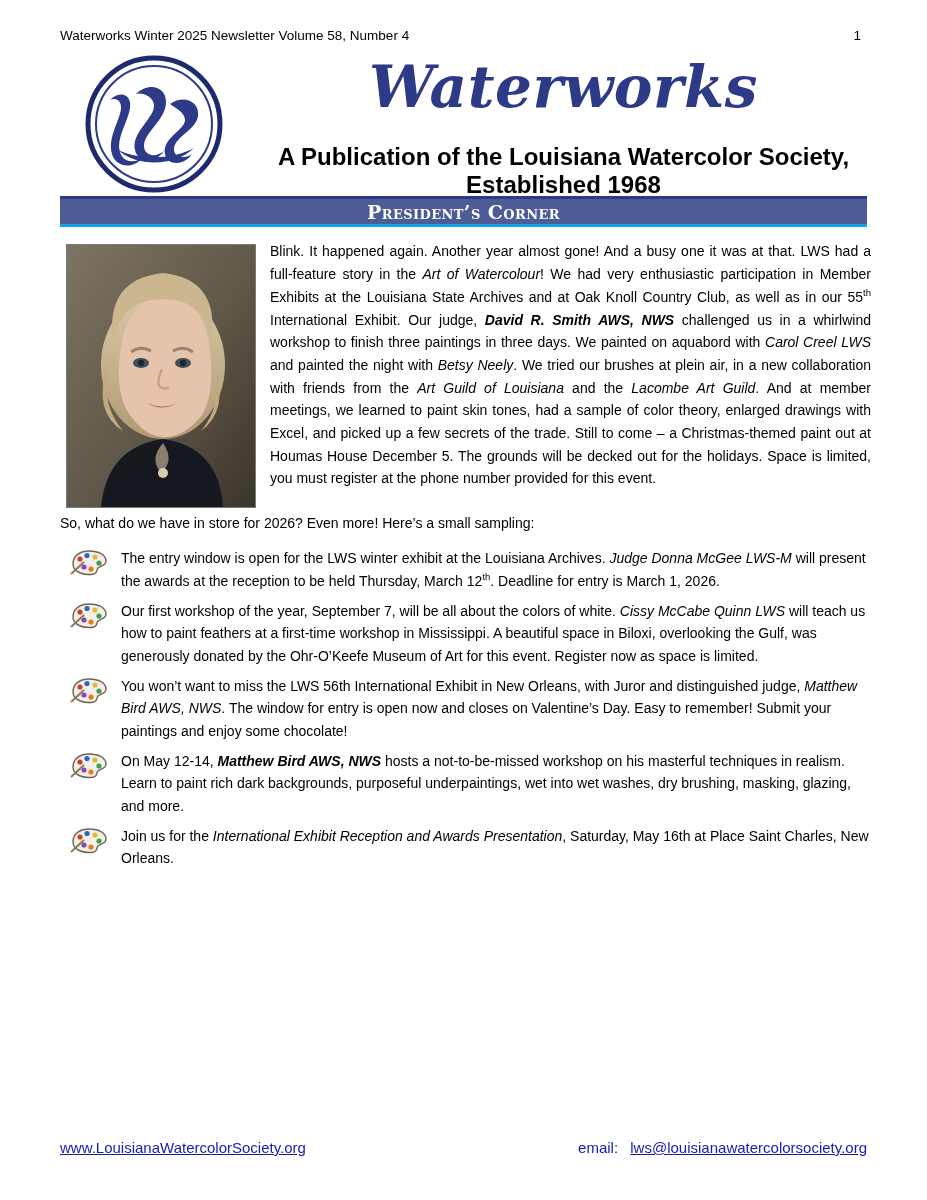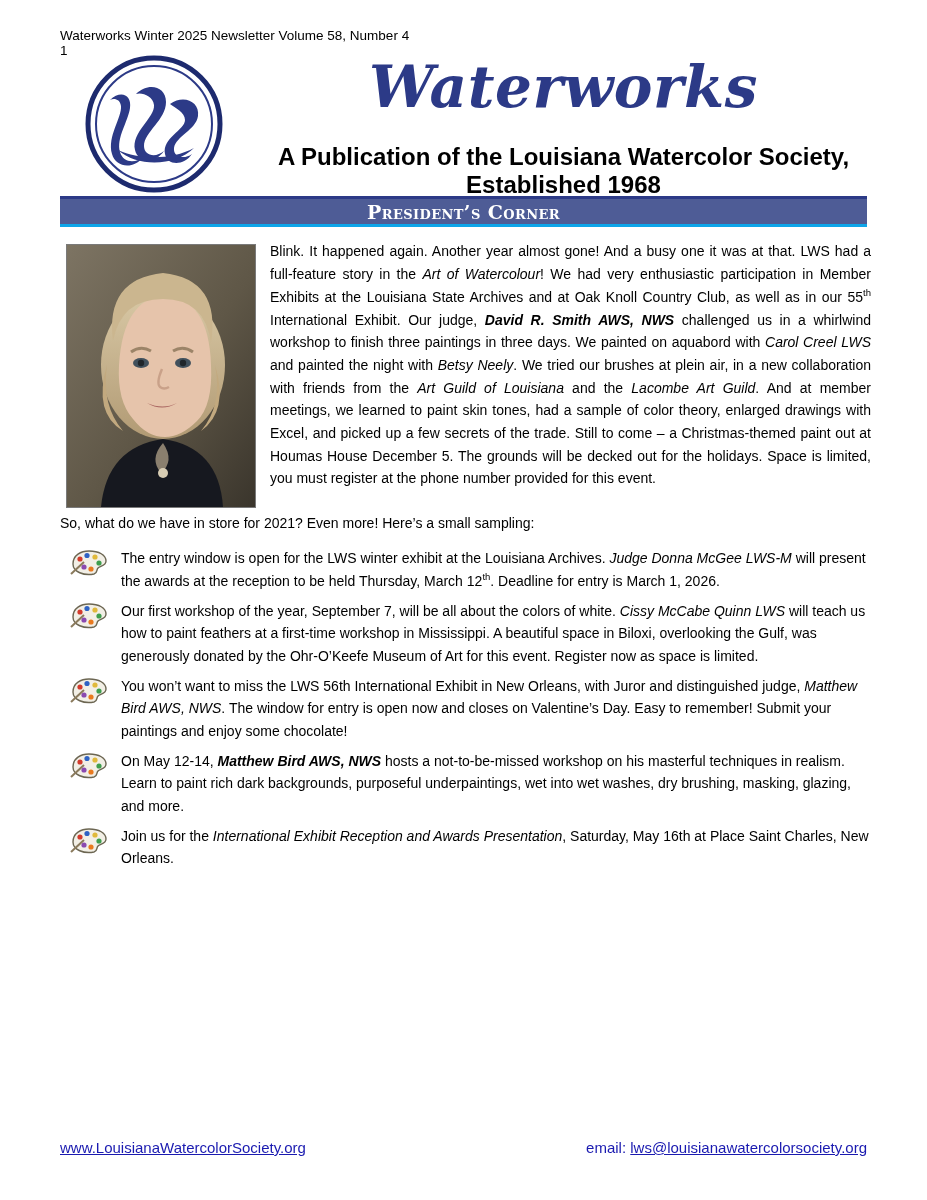--- a/index.html
+++ b/index.html
@@ -27,21 +27,20 @@
   .runhead {
     position: absolute;
     top: 28px;
     left: 60px;
     right: 60px;
     display: flex;
     justify-content: space-between;
     align-items: baseline;
     font-size: 13.5px;
     color: #000;
-    flex-direction: column;
   }
   .runhead .pageno {
     padding-right: 6px;
   }
 
   
   .masthead {
     position: absolute;
     top: 52px;
     left: 60px;
@@ -181,21 +180,21 @@
     font-size: 15px;
   }
   .footer a {
     color: #1a1ab0;
     text-decoration: underline;
   }
   .footer .email {
     color: #1a1ab0;
     text-decoration: none;
   }
-  .footer .email u { text-decoration: underline; }
+  .footer .email u { text-decoration: underline; margin-left: 8px; }
 </style>
 </head>
 <body>
 
 <div class="page">
 
   <div class="runhead">
     <span>Waterworks Winter 2025 Newsletter Volume 58, Number 4</span>
     <span class="pageno">1</span>
   </div>
@@ -255,21 +254,21 @@
         <path d="M40 120 q-6 40 16 66 q-30 -18 -16 -66z" fill="#c2a97f"></path>
         <path d="M148 120 q8 40 -14 66 q28 -20 14 -66z" fill="#c2a97f"></path>
         <path d="M34 262 q6 -60 62 -68 q56 8 60 68z" fill="#16181f"></path>
         <path d="M96 198 q-14 16 -2 30 q14 -12 2 -30z" fill="#c9b79a" opacity="0.65"></path>
         <circle cx="96" cy="228" r="5" fill="#d8cdb4"></circle>
       </svg>
     </div>
 
     <p class="lead"><span>Blink. It happened again. Another year almost gone! And a busy one it was at that. LWS had a full-feature story in the </span><span class="it">Art of Watercolour</span><span>! We had very enthusiastic participation in Member Exhibits at the Louisiana State Archives and at Oak Knoll Country Club, as well as in our 55</span><span class="sup">th</span><span> International Exhibit. Our judge, </span><span class="bolditalic">David R. Smith AWS, NWS</span><span> challenged us in a whirlwind workshop to finish three paintings in three days. We painted on aquabord with </span><span class="it">Carol Creel LWS</span><span> and painted the night with </span><span class="it">Betsy Neely</span><span>. We tried our brushes at plein air, in a new collaboration with friends from the </span><span class="it">Art Guild of Louisiana</span><span> and the </span><span class="it">Lacombe Art Guild</span><span>. And at member meetings, we learned to paint skin tones, had a sample of color theory, enlarged drawings with Excel, and picked up a few secrets of the trade. Still to come – a Christmas-themed paint out at Houmas House December 5. The grounds will be decked out for the holidays. Space is limited, you must register at the phone number provided for this event.</span></p>
 
-    <p class="intro2">So, what do we have in store for 2021? Even more! Here’s a small sampling:</p>
+    <p class="intro2">So, what do we have in store for 2026? Even more! Here’s a small sampling:</p>
 
     <ul class="palette-list">
 
       <li>
         <span class="palette-icon">
           <svg width="38" height="26" viewBox="0 0 38 26">
             <path d="M3 14 C3 5 11 1 19 1 C29 1 36 5 36 11 C36 16 30 16 28 18 C26 20 28 23 24 24 C14 26 3 22 3 14z" fill="#f2efe6" stroke="#6c6652" stroke-width="1.4"></path>
             <circle cx="10" cy="9" r="2.6" fill="#d33b2c"></circle>
             <circle cx="17" cy="5.5" r="2.6" fill="#2f63c4"></circle>
             <circle cx="25" cy="7" r="2.6" fill="#e0b93b"></circle>

